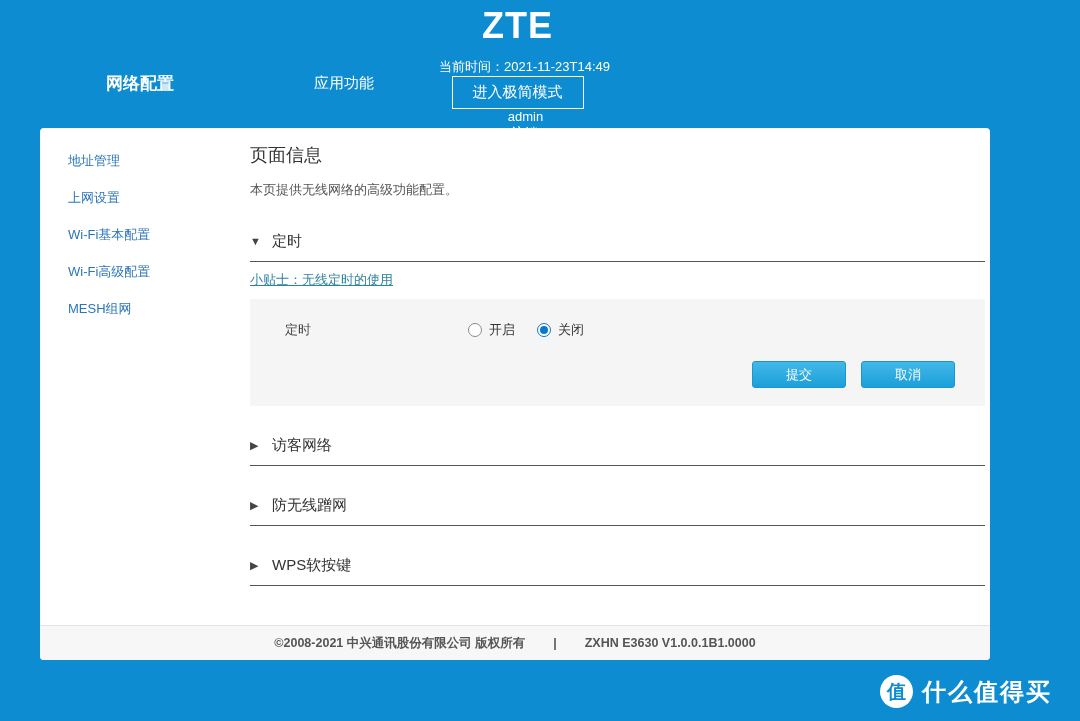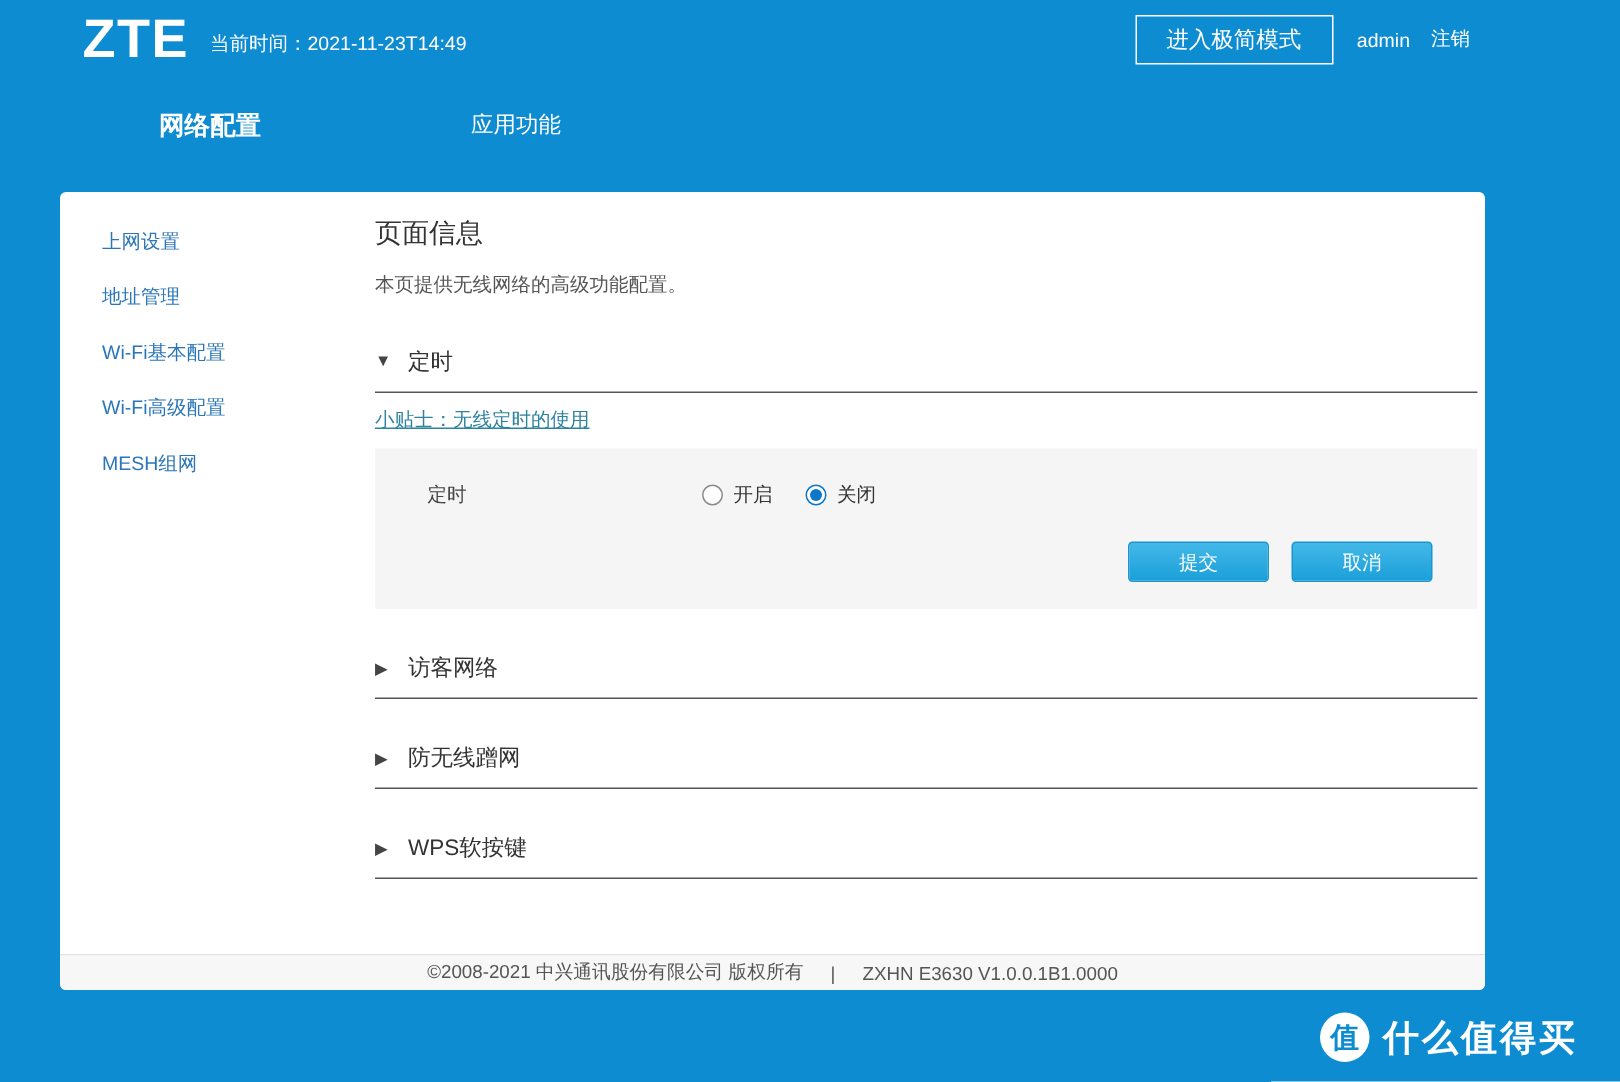--- a/index.html
+++ b/index.html
@@ -13,20 +13,21 @@
   }
 
   
   .header {
     display: flex;
     align-items: center;
     height: 52px;
     padding-left: 55px;
     padding-right: 100px;
     color: #fff;
+    flex-direction: column;
   }
   .logo {
     font-size: 36px;
     font-weight: bold;
     letter-spacing: 1px;
     line-height: 52px;
     cursor: default;
   }
   .time {
     margin-left: 14px;
@@ -219,30 +220,31 @@
     font-size: 13px;
     cursor: pointer;
     font-family: inherit;
   }
   .collapsed-section { margin-top: 25px; }
 
   
   .card-footer {
     position: absolute;
     left: 0; right: 0; bottom: 0;
-    height: 24px;
+    height: 35px;
     background: #f7f7f7;
     border-top: 1px solid #e3e3e3;
     border-radius: 0 0 4px 4px;
     display: flex;
     align-items: center;
     justify-content: center;
     font-size: 12.5px;
     color: #555;
-    gap: 18px;
+    gap: 28px;
+    font-weight: bold;
   }
 
   
   .watermark {
     position: absolute;
     right: 28px;
     bottom: 13px;
     display: flex;
     align-items: center;
   }
@@ -281,22 +283,22 @@
 </div>
 
 <div class="nav">
   <div class="nav-tab active">网络配置</div>
   <div class="nav-tab">应用功能</div>
 </div>
 
 <div class="card">
 
   <div class="sidebar">
+    <div class="side-item">地址管理</div>
     <div class="side-item">上网设置</div>
-    <div class="side-item">地址管理</div>
     <div class="side-item">Wi-Fi基本配置</div>
     <div class="side-item">Wi-Fi高级配置</div>
     <div class="side-item">MESH组网</div>
   </div>
 
   <div class="content">
     <div class="page-title">页面信息</div>
     <div class="page-desc">本页提供无线网络的高级功能配置。</div>
 
     <div>

